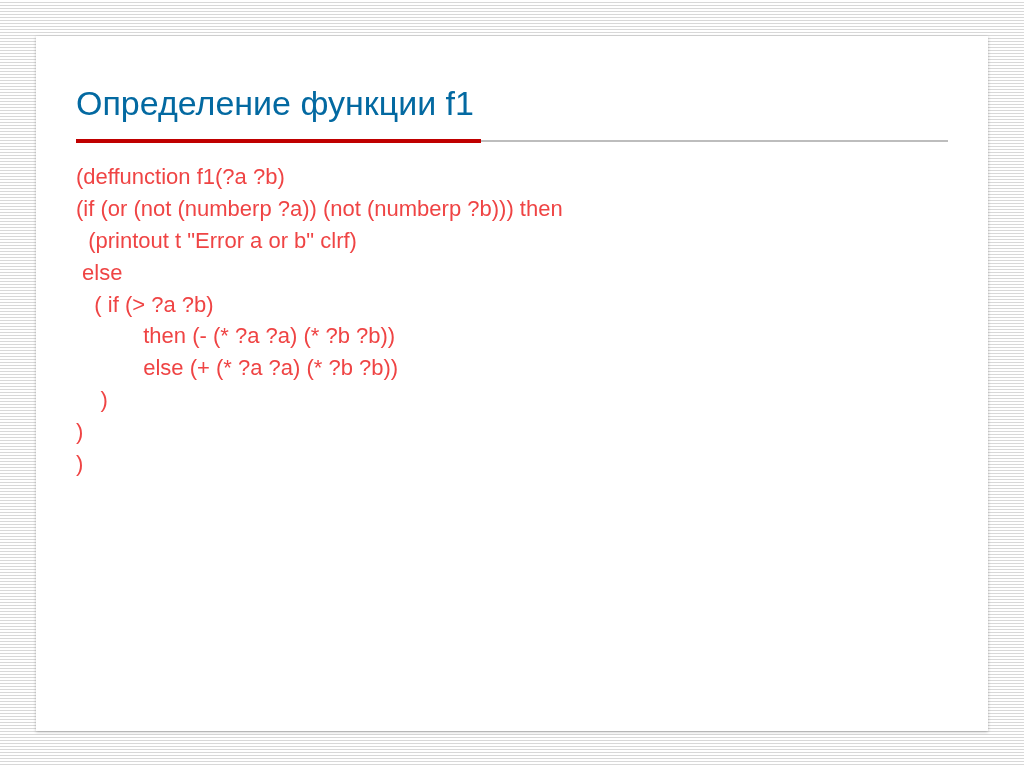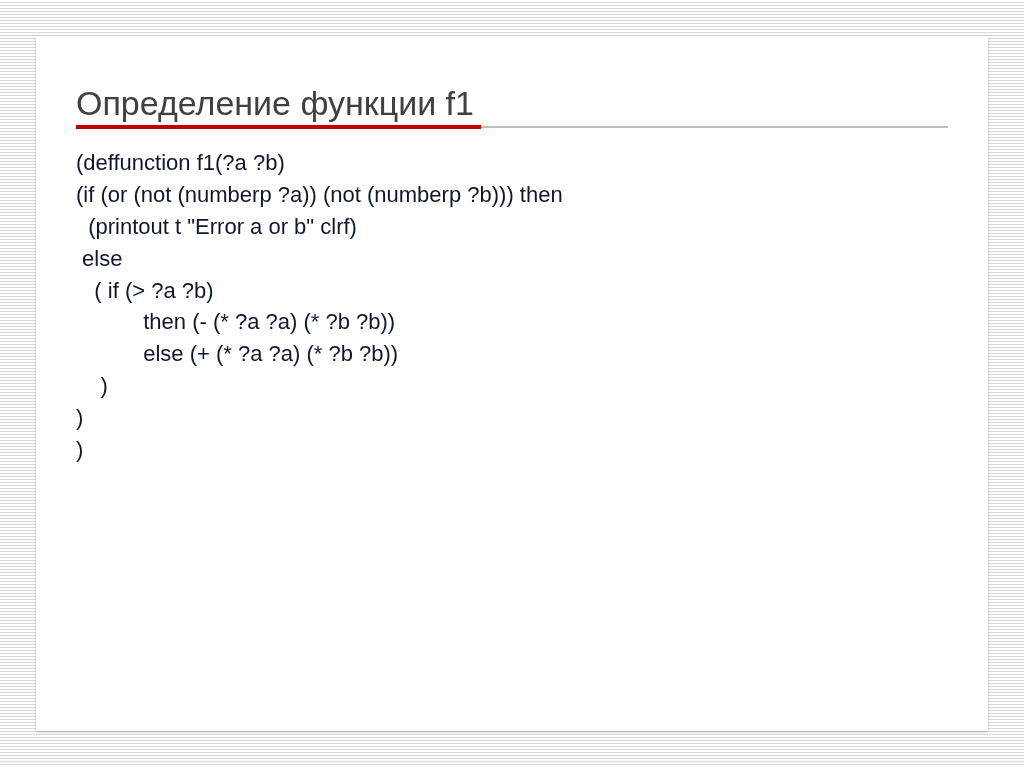--- a/index.html
+++ b/index.html
@@ -27,22 +27,22 @@
     right: 36px;
     bottom: 36px;
     background: #ffffff;
     box-shadow: 0 1px 3px rgba(0,0,0,0.25);
     box-sizing: border-box;
     padding: 48px 40px 40px 40px;
   }
   .title {
     font-size: 34px;
     font-weight: 400;
-    color: #404040;
-    margin: 0 0 2px 0;
+    color: #0369a1;
+    margin: 0 0 16px 0;
     font-family: Verdana, Geneva, sans-serif;
   }
   .rule-row {
     display: flex;
     align-items: center;
     margin-bottom: 18px;
   }
   .rule-red {
     height: 4px;
     background: #c00000;
@@ -50,21 +50,21 @@
   }
   .rule-gray {
     height: 2px;
     background: #bdbdbd;
     flex: 1;
   }
   .code {
     font-family: Verdana, Geneva, sans-serif;
     font-size: 22px;
     line-height: 1.45;
-    color: #0f172a;
+    color: #ef4444;
     white-space: pre;
   }
 </style>
 </head>
 <body>
 
 <div class="slide">
   <h1 class="title">Определение функции f1</h1>
   <div class="rule-row">
     <div class="rule-red"></div>

